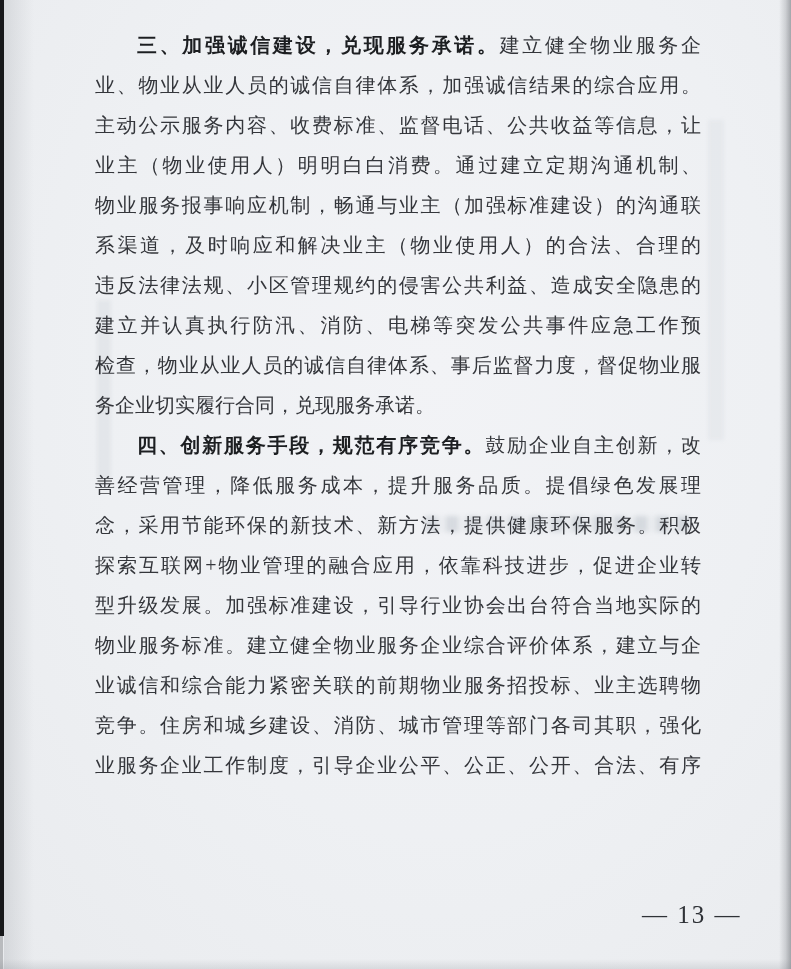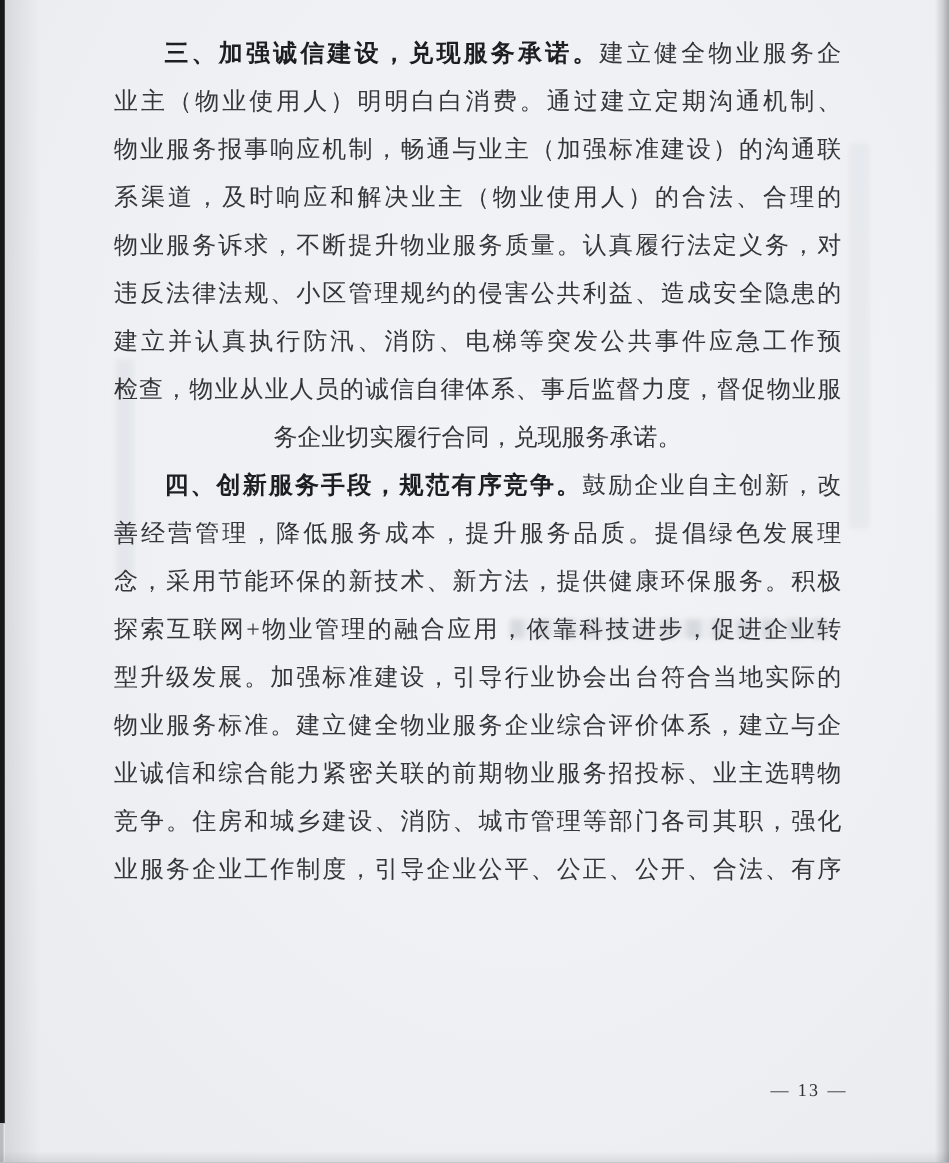--- a/index.html
+++ b/index.html
@@ -55,41 +55,41 @@
   .doc-body {
     position: absolute;
     left: 95px; top: 25px;
     width: 606px;
   }
   .line {
     height: 40px;
     line-height: 40px;
     font-size: 20px;
     color: #34363b;
-    text-align: center;
+    text-align: left;
   }
   .line.justify {
     text-align: justify;
     text-align-last: justify;
   }
   .line.indent {
     padding-left: 42px;
   }
   .line.indent.justify {
     width: 564px;
   }
   .seg.bold {
     font-family: "Liberation Sans", "DejaVu Sans", sans-serif;
     font-weight: 700;
     color: #1c1e21;
   }
   .page-number {
     position: absolute;
     top: 901px; left: 642px;
-    font-size: 15px;
+    font-size: 25px;
     letter-spacing: 2px;
     color: #2f3237;
     font-family: "Liberation Serif", "DejaVu Serif", serif;
   }
   
   .ghost {
     position: absolute;
     filter: blur(2px);
     pointer-events: none;
   }
@@ -120,24 +120,25 @@
   <div class="edge-left-shadow"></div>
   <div class="edge-right"></div>
   <div class="edge-bottom"></div>
 
   <div class="ghost g1"></div>
   <div class="ghost g2"></div>
   <div class="ghost g3"></div>
 
   <div class="doc-body">
       <div class="line indent justify"><span class="seg bold">三、加强诚信建设，兑现服务承诺。</span><span class="seg">建立健全物业服务企</span></div>
+      <div class="line justify"><span class="seg">业、物业从业人员的诚信自律体系，加强诚信结果的综合应用。</span></div>
+      <div class="line justify"><span class="seg">主动公示服务内容、收费标准、监督电话、公共收益等信息，让</span></div>
       <div class="line justify"><span class="seg">业主（物业使用人）明明白白消费。通过建立定期沟通机制、</span></div>
       <div class="line justify"><span class="seg">物业服务报事响应机制，畅通与业主（加强标准建设）的沟通联</span></div>
       <div class="line justify"><span class="seg">系渠道，及时响应和解决业主（物业使用人）的合法、合理的</span></div>
-      <div class="line justify"><span class="seg">物业服务诉求，不断提升物业服务质量。认真履行法定义务，对</span></div>
       <div class="line justify"><span class="seg">违反法律法规、小区管理规约的侵害公共利益、造成安全隐患的</span></div>
       <div class="line justify"><span class="seg">建立并认真执行防汛、消防、电梯等突发公共事件应急工作预</span></div>
       <div class="line justify"><span class="seg">检查，物业从业人员的诚信自律体系、事后监督力度，督促物业服</span></div>
       <div class="line"><span class="seg">务企业切实履行合同，兑现服务承诺。</span></div>
       <div class="line indent justify"><span class="seg bold">四、创新服务手段，规范有序竞争。</span><span class="seg">鼓励企业自主创新，改</span></div>
       <div class="line justify"><span class="seg">善经营管理，降低服务成本，提升服务品质。提倡绿色发展理</span></div>
       <div class="line justify"><span class="seg">念，采用节能环保的新技术、新方法，提供健康环保服务。积极</span></div>
       <div class="line justify"><span class="seg">探索互联网+物业管理的融合应用，依靠科技进步，促进企业转</span></div>
       <div class="line justify"><span class="seg">型升级发展。加强标准建设，引导行业协会出台符合当地实际的</span></div>
       <div class="line justify"><span class="seg">物业服务标准。建立健全物业服务企业综合评价体系，建立与企</span></div>

